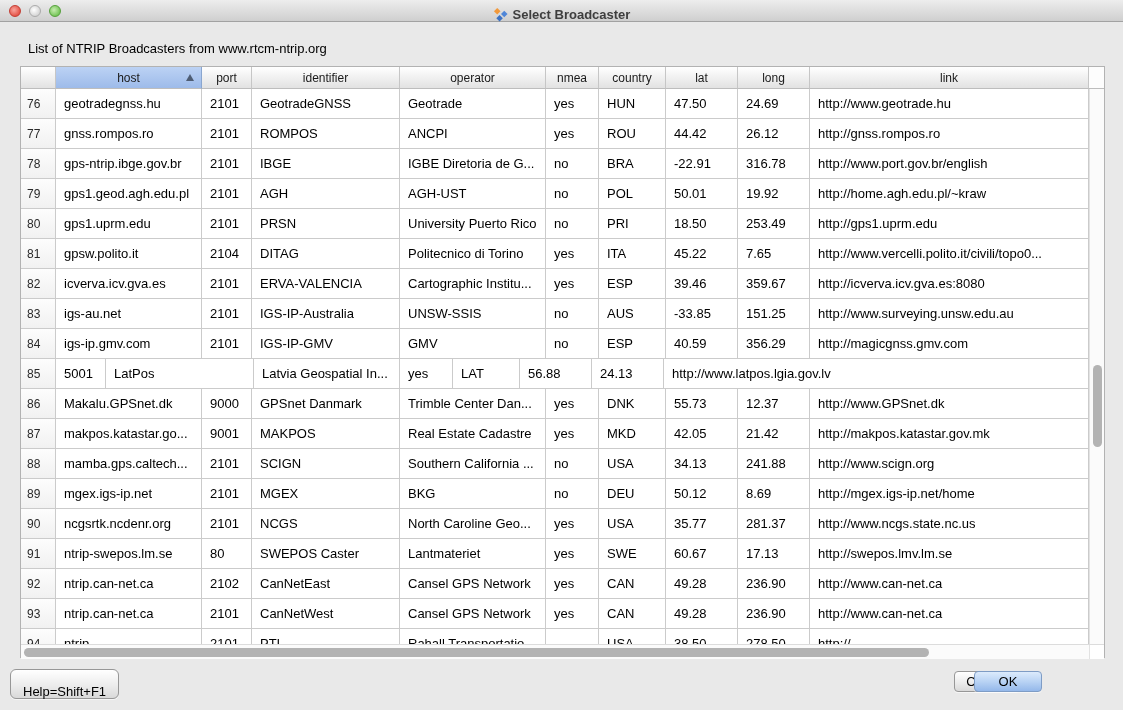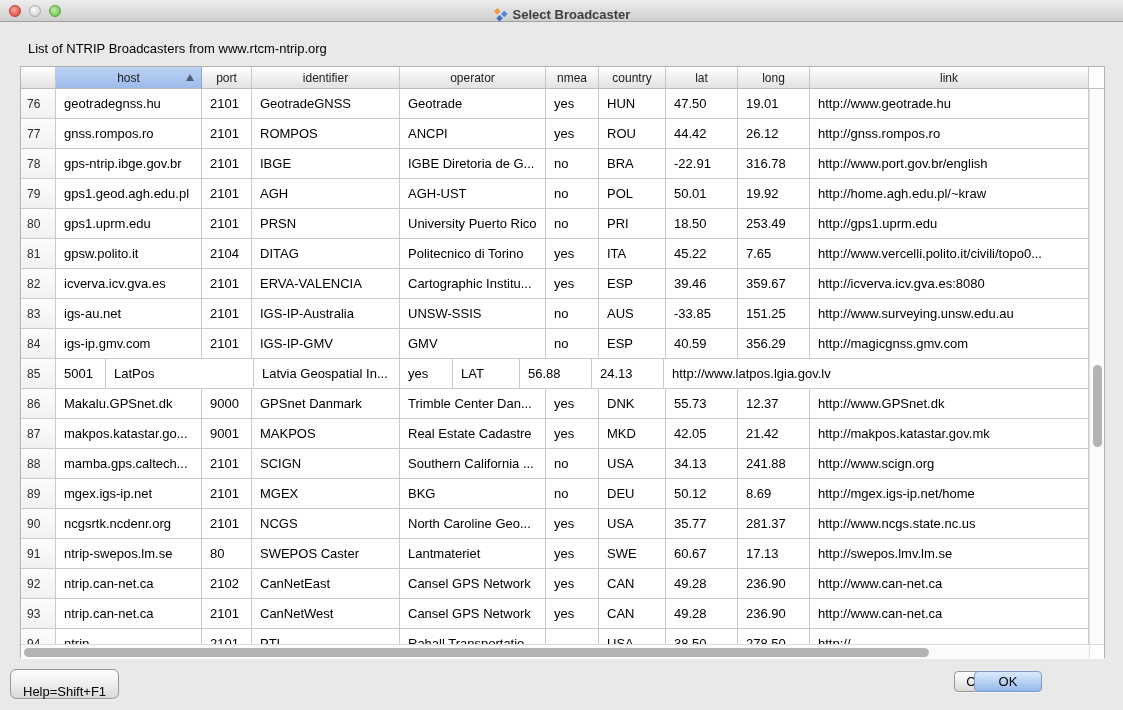--- a/index.html
+++ b/index.html
@@ -135,21 +135,21 @@
       <div class="rows" id="rows">
           <div class="tr">
             <div class="td c0 rownum">76</div>
             <div class="td c1">geotradegnss.hu</div>
             <div class="td c2">2101</div>
             <div class="td c3">GeotradeGNSS</div>
             <div class="td c4">Geotrade</div>
             <div class="td c5">yes</div>
             <div class="td c6">HUN</div>
             <div class="td c7">47.50</div>
-            <div class="td c8">19.01</div>
+            <div class="td c8">24.69</div>
             <div class="td c9">http://www.geotrade.hu</div>
           </div>
           <div class="tr">
             <div class="td c0 rownum">77</div>
             <div class="td c1">gnss.rompos.ro</div>
             <div class="td c2">2101</div>
             <div class="td c3">ROMPOS</div>
             <div class="td c4">ANCPI</div>
             <div class="td c5">yes</div>
             <div class="td c6">ROU</div>

